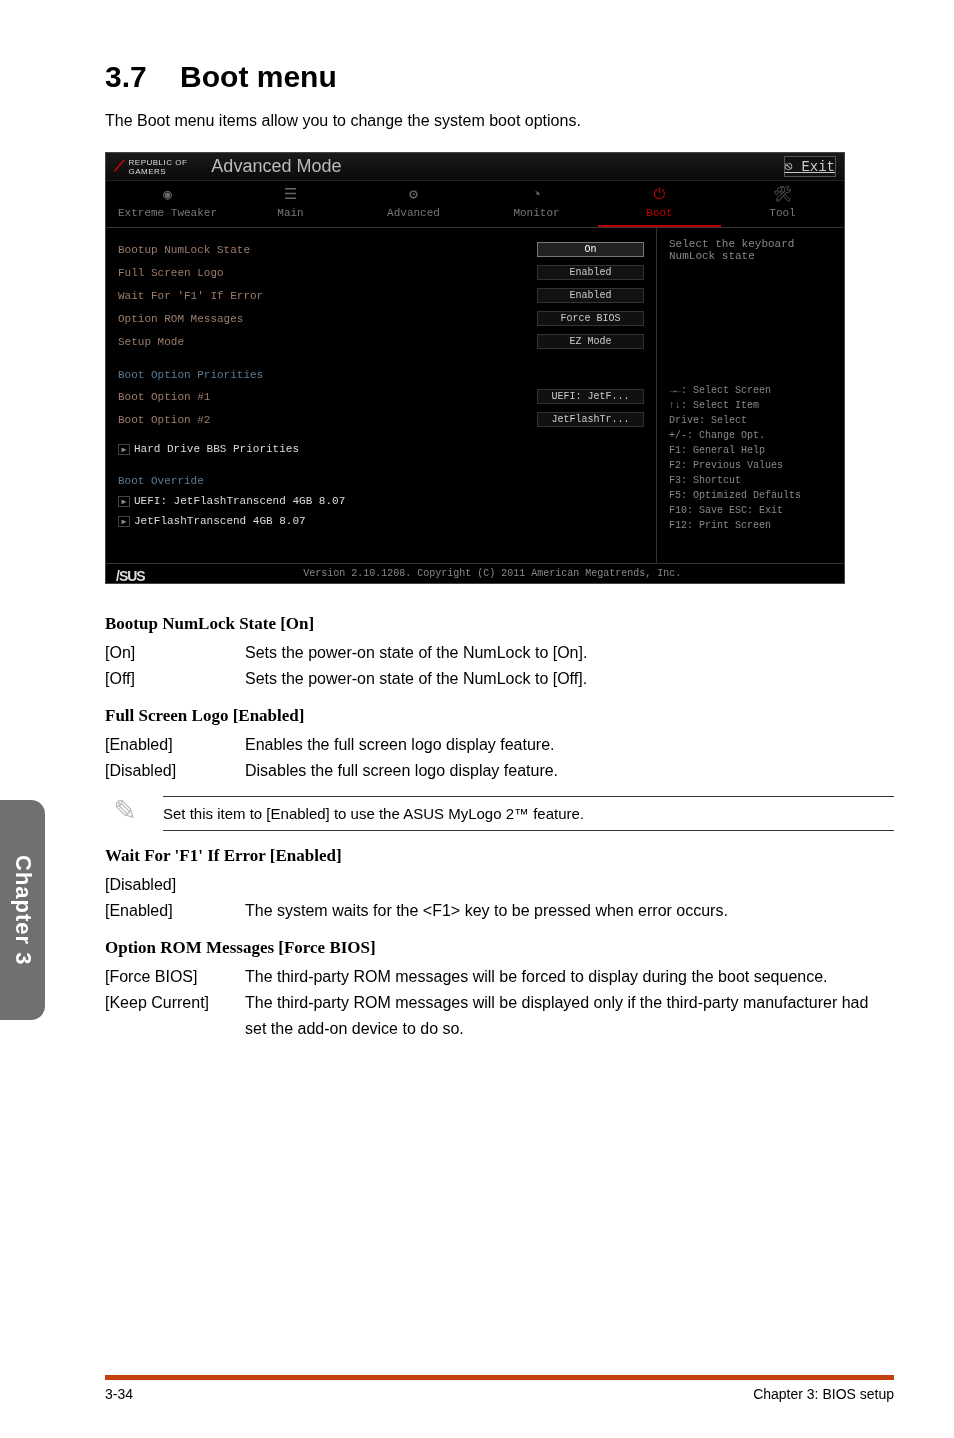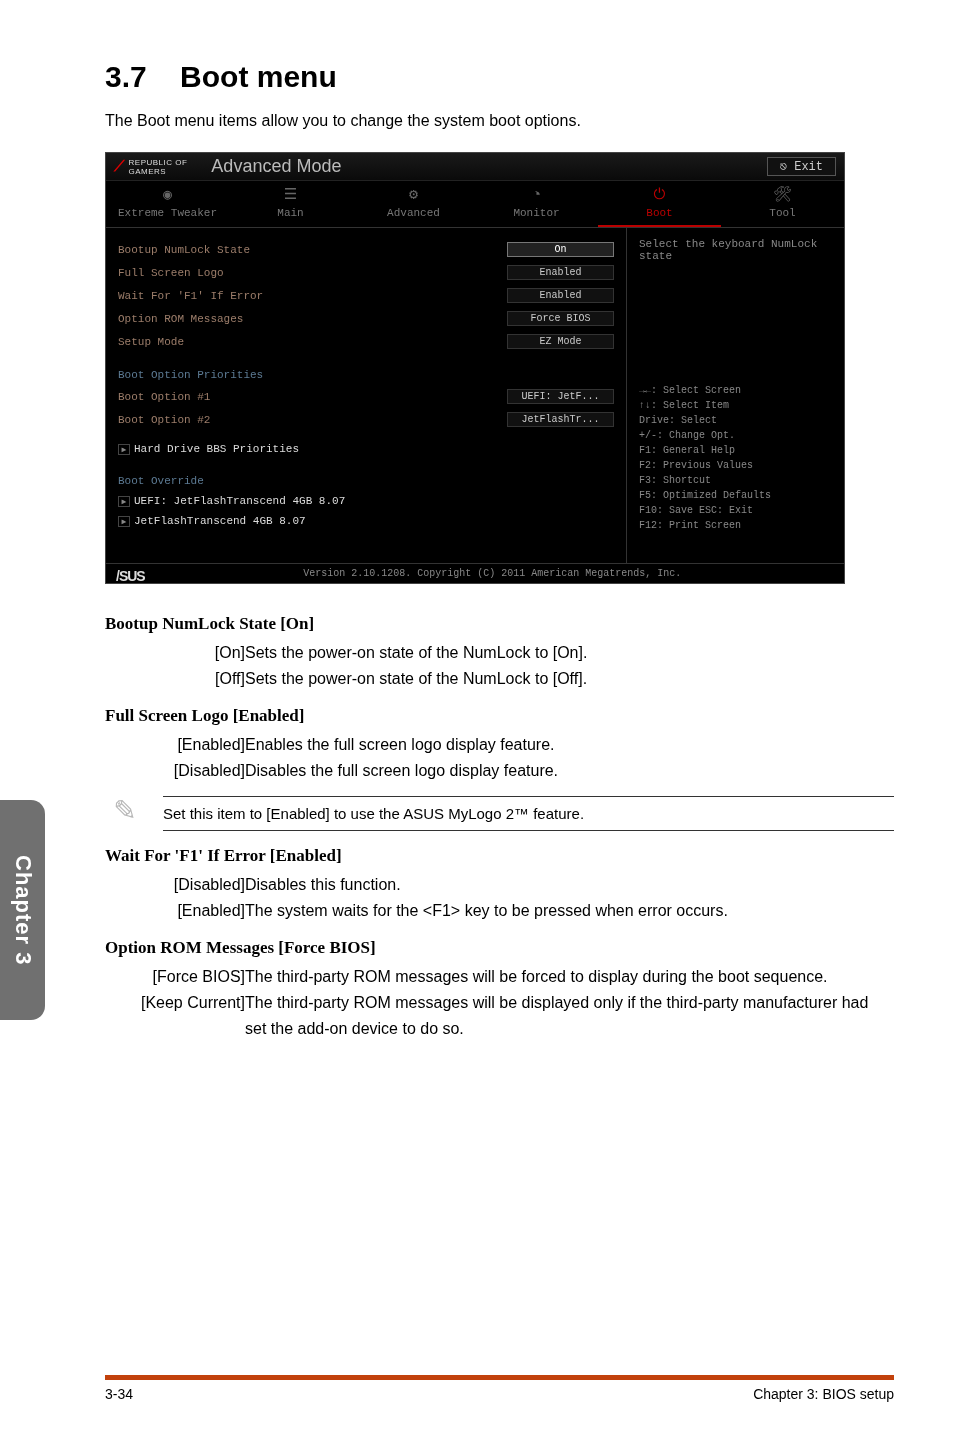--- a/index.html
+++ b/index.html
@@ -63,22 +63,23 @@
     margin-left: 24px;
     color: #bbb;
     font-size: 18px;
     font-family: Arial, sans-serif;
   }
   .bios-exit {
     margin-left: auto;
     background: #111;
     border: 1px solid #555;
     color: #ccc;
-    font-size: 12px;
-    padding: 1px 12px;
+    font-size: 14px;
+    padding: 1px 0;
+    text-decoration: underline;
   }
   .bios-tabs {
     display: flex;
     border-bottom: 1px solid #333;
     background: #000;
   }
   .bios-tab {
     flex: 1;
     text-align: center;
     padding: 8px 4px 6px;
@@ -99,21 +100,21 @@
   .bios-tab.active .icon { color: #b00; }
   .bios-body {
     display: flex;
     min-height: 335px;
   }
   .bios-left {
     flex: 1;
     padding: 10px 12px;
   }
   .bios-right {
-    width: 218px;
+    width: 188px;
     border-left: 1px solid #333;
     padding: 10px 12px;
     color: #888;
     position: relative;
   }
   .bios-row {
     display: flex;
     align-items: center;
     padding: 4px 0;
     color: #9c7d6a;
@@ -185,21 +186,21 @@
     font-weight: bold;
     margin-top: 14px;
     margin-bottom: 6px;
     font-family: Liberation Serif, serif;
   }
   .opt-row {
     display: flex;
     font-size: 16px;
     line-height: 26px;
   }
-  .opt-row .key { width: 140px; text-align: right; }
+  .opt-row .key { width: 140px; }
   .opt-row .desc { flex: 1; }
   .note-box {
     margin-top: 10px;
     margin-bottom: 10px;
     display: flex;
     align-items: center;
     gap: 18px;
   }
   .note-box .pencil {
     width: 40px;
@@ -370,21 +371,20 @@
       </div>
 
     <div class="note-box">
       <div class="pencil">✎</div>
       <div class="note-text">Set this item to [Enabled] to use the ASUS MyLogo 2™ feature.</div>
     </div>
 
     <h3>Wait For 'F1' If Error [Enabled]</h3>
     <div class="opt-row">
         <div class="key">[Disabled]</div>
-        <div class="desc">Disables this function.</div>
       </div>
     <div class="opt-row">
         <div class="key">[Enabled]</div>
         <div class="desc">The system waits for the &lt;F1&gt; key to be pressed when error occurs.</div>
       </div>
 
     <h3>Option ROM Messages [Force BIOS]</h3>
     <div class="opt-row">
         <div class="key">[Force BIOS]</div>
         <div class="desc">The third-party ROM messages will be forced to display during the boot sequence.</div>

